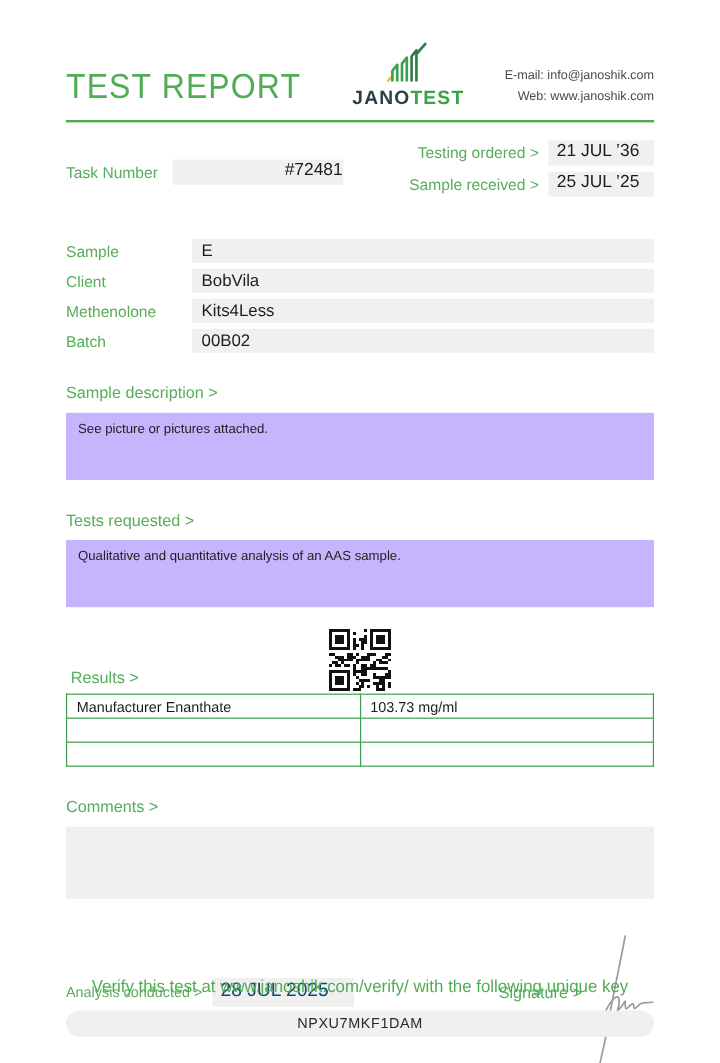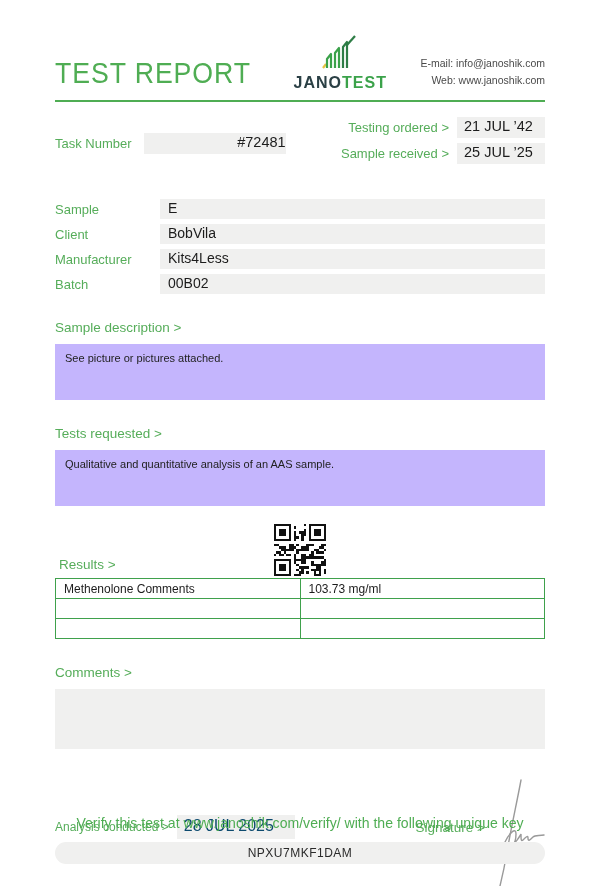--- a/index.html
+++ b/index.html
@@ -116,40 +116,40 @@
   <div class="green-rule"></div>
 
   <div class="meta">
     <div class="meta-left">
       <span class="g-label">Task Number</span>
       <span class="task-box">#72481</span>
     </div>
     <div class="meta-right">
       <div class="date-row">
         <span class="g-label">Testing ordered &gt;</span>
-        <span class="date-box">21 JUL ’42</span>
+        <span class="date-box">21 JUL ’36</span>
       </div>
       <div class="date-row">
         <span class="g-label">Sample received &gt;</span>
         <span class="date-box">25 JUL ’25</span>
       </div>
     </div>
   </div>
 
   <div class="info">
     <div class="info-row">
       <span class="g-label">Sample</span>
       <span class="info-value">E</span>
     </div>
     <div class="info-row">
       <span class="g-label">Client</span>
       <span class="info-value">BobVila</span>
     </div>
     <div class="info-row">
-      <span class="g-label">Manufacturer</span>
+      <span class="g-label">Methenolone</span>
       <span class="info-value">Kits4Less</span>
     </div>
     <div class="info-row">
       <span class="g-label">Batch</span>
       <span class="info-value">00B02</span>
     </div>
   </div>
 
   <div class="section-label">Sample description &gt;</div>
   <div class="text-box">See picture or pictures attached.</div>
@@ -296,21 +296,21 @@
           <rect x="0" y="20" width="7" height="1"></rect>
           <rect x="0" y="15" width="1" height="5"></rect>
           <rect x="6" y="15" width="1" height="5"></rect>
           <rect x="2" y="16" width="3" height="3"></rect>
         </svg>
     </div>
   </div>
   <table class="results-table">
     <tbody>
       <tr>
-        <td>Methenolone Comments</td>
+        <td>Manufacturer Enanthate</td>
         <td>103.73 mg/ml</td>
       </tr>
       <tr>
         <td></td>
         <td></td>
       </tr>
       <tr>
         <td></td>
         <td></td>
       </tr>

